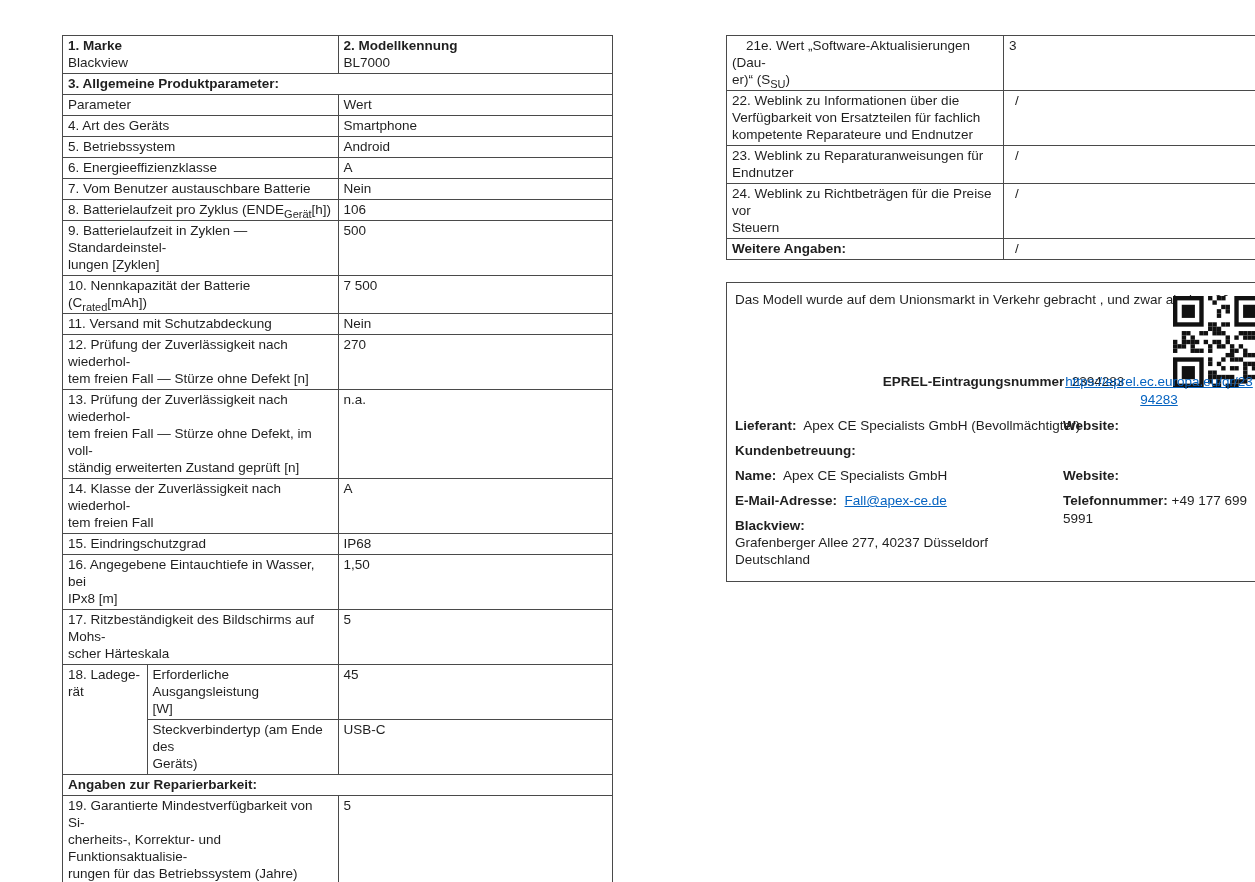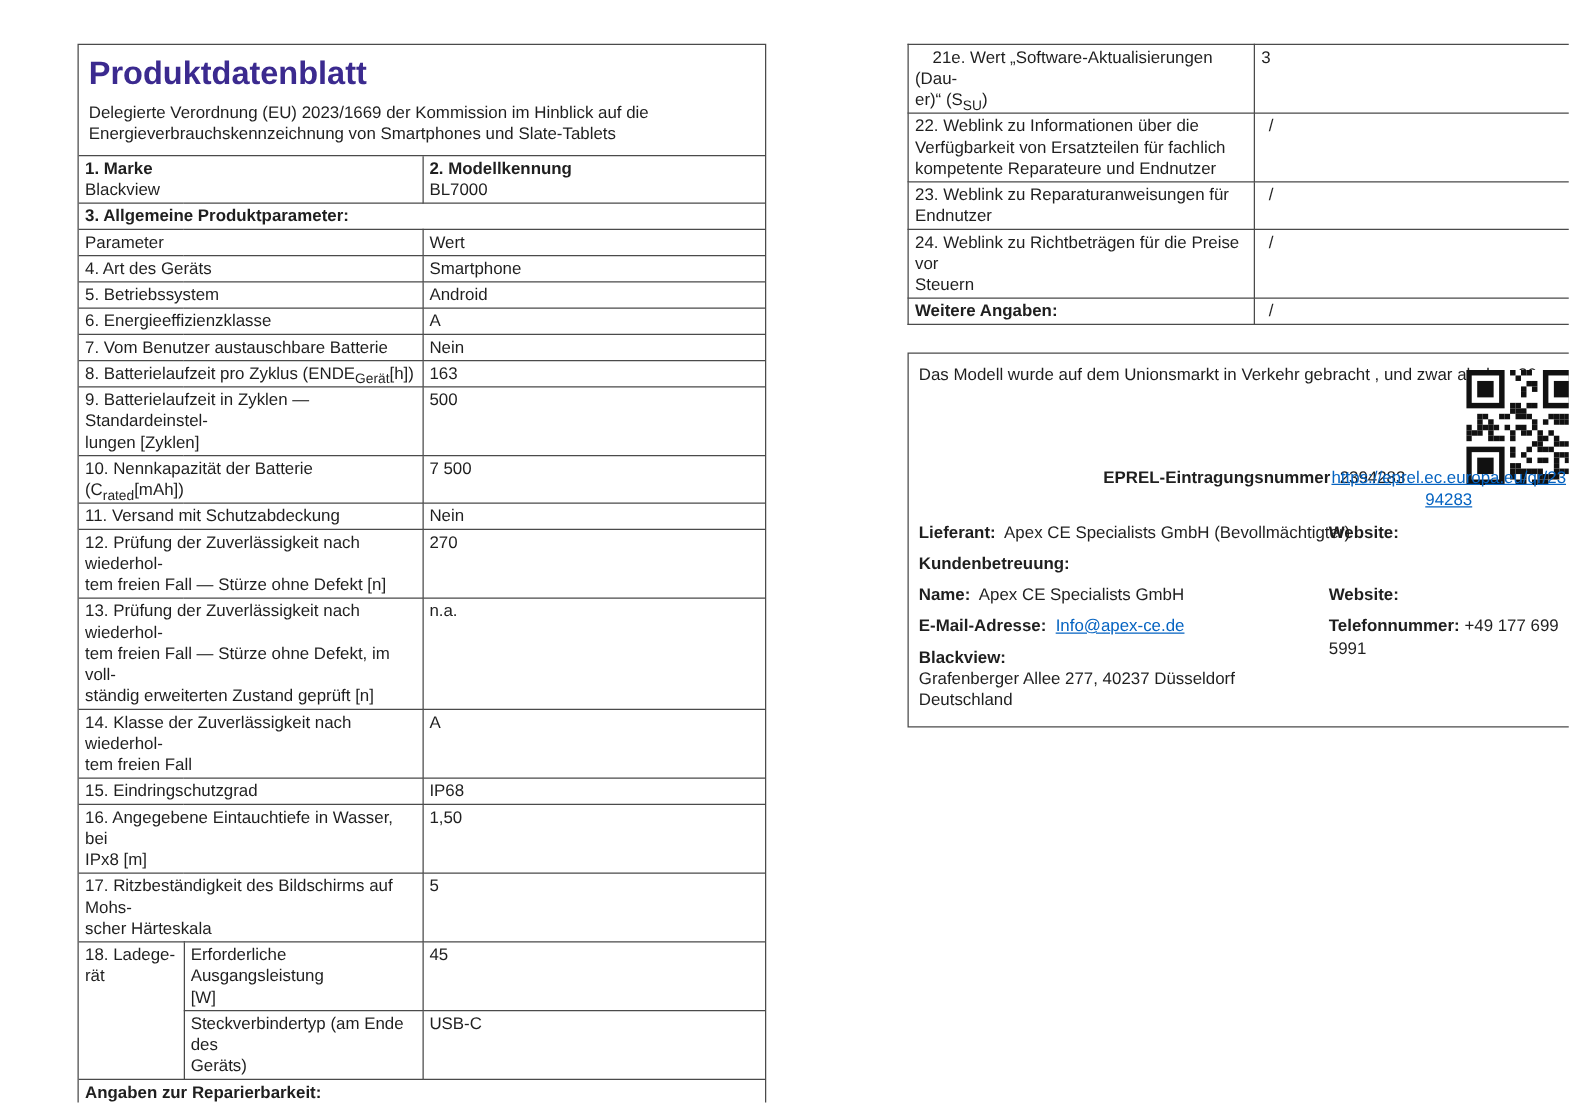--- a/index.html
+++ b/index.html
@@ -36,24 +36,20 @@
   .info-row .rightpart{position:absolute;left:336px;top:0;}
   .eprel-row{margin-top:64px;margin-bottom:8px;min-height:36px;text-align:center;}
   a.link{color:var(--link-color);text-decoration:underline;}
   .eprel-link{display:inline-block;width:192px;word-break:break-all;line-height:18px;}
   .addr{padding:0 8px;line-height:17px;}
 </style>
 </head>
 <body>
 
 <div class="left-col">
-  <div class="doc-header">
-    <h1 class="doc-title">Produktdatenblatt</h1>
-    <p class="doc-subtitle">Delegierte Verordnung (EU) 2023/1669 der Kommission im Hinblick auf die<br>Energieverbrauchskennzeichnung von Smartphones und Slate-Tablets</p>
-  </div>
   <table>
     <colgroup>
         <col style="width:84px">
         <col style="width:191px">
         <col>
       </colgroup>
     <tbody>
         <tr>
       <td colspan="2"><span class="b">1. Marke</span><br><span>Blackview</span></td>
       <td><span class="b">2. Modellkennung</span><br><span>BL7000</span></td>
@@ -76,21 +72,21 @@
     <tr>
           <td colspan="2">6. Energieeffizienzklasse</td>
           <td>A</td>
         </tr>
     <tr>
           <td colspan="2">7. Vom Benutzer austauschbare Batterie</td>
           <td>Nein</td>
         </tr>
     <tr>
           <td colspan="2">8. Batterielaufzeit pro Zyklus (ENDE<sub>Gerät</sub>[h])</td>
-          <td>163</td>
+          <td>106</td>
         </tr>
     <tr>
           <td colspan="2">9. Batterielaufzeit in Zyklen — Standardeinstel-<br>lungen [Zyklen]</td>
           <td>500</td>
         </tr>
     <tr>
           <td colspan="2">10. Nennkapazität der Batterie (C<sub>rated</sub>[mAh])</td>
           <td>7 500</td>
         </tr>
     <tr>
@@ -318,21 +314,21 @@
     </div>
 
     <div class="info-row">
       <span class="b">Name:</span>&nbsp;
       <span>Apex CE Specialists GmbH</span>
       <span class="rightpart b">Website:</span>
     </div>
 
     <div class="info-row">
       <span class="b">E-Mail-Adresse:</span>&nbsp;
-      <a class="link" href="#">Info@apex-ce.de</a>
+      <a class="link" href="#">Fall@apex-ce.de</a>
       <span class="rightpart"><span class="b">Telefonnummer:</span>&nbsp;<span>+49 177 699 5991</span></span>
     </div>
 
     <div class="addr">
       <span class="b">Blackview:</span><br>
       <span>Grafenberger Allee 277, 40237 Düsseldorf</span><br>
       <span>Deutschland</span>
     </div>
   </div>
 </div>

